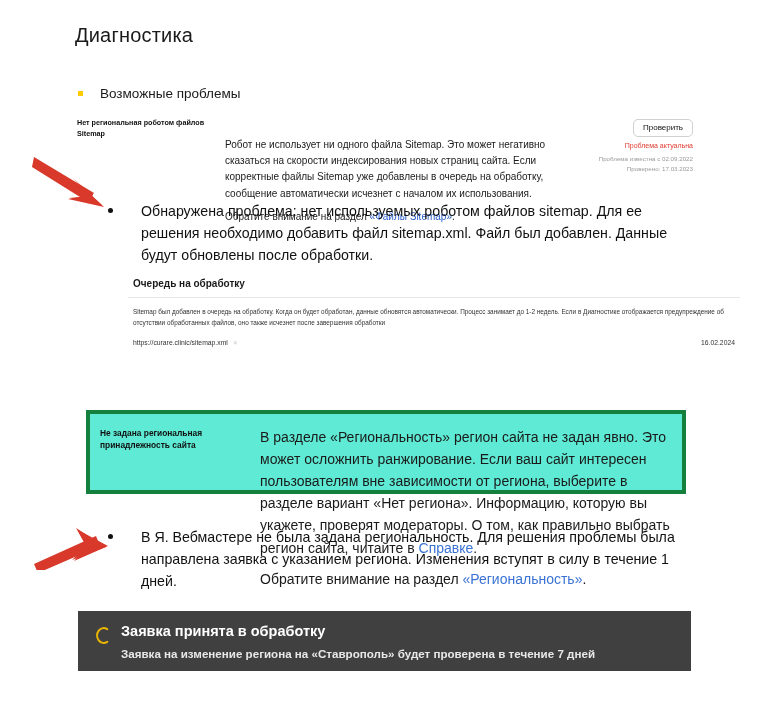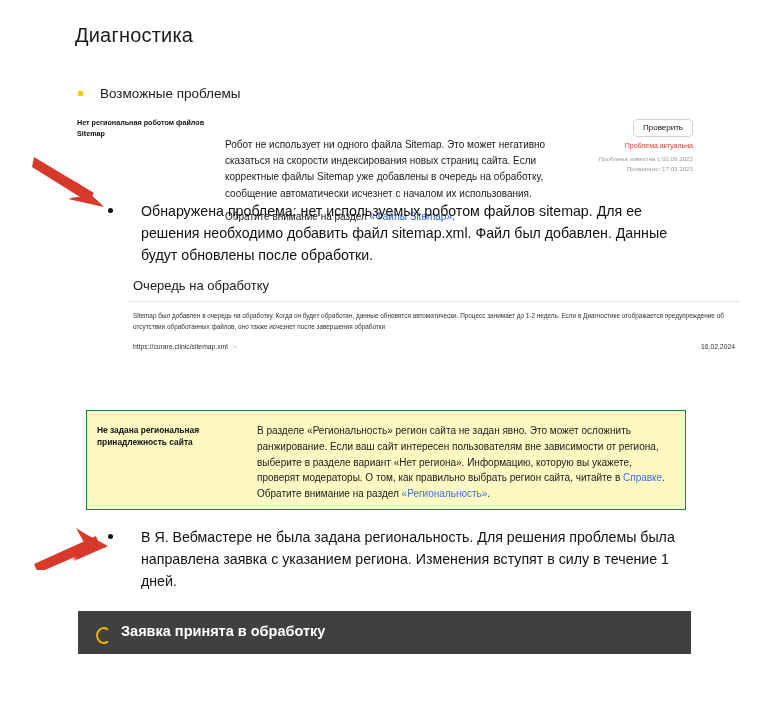--- a/index.html
+++ b/index.html
@@ -144,23 +144,24 @@
 
   
   .shot-queue {
     position: absolute;
     left: 128px;
     top: 278px;
     width: 612px;
     background: #fff;
   }
   .shot-queue .q-title {
-    font-size: 13px;
+    font-size: 10px;
     color: #1a1a1a;
     padding: 0 0 8px 5px;
+    font-weight: bold;
   }
   .shot-queue .q-divider {
     height: 1px;
     background: #e8e8e8;
     width: 100%;
   }
   .shot-queue .q-body {
     font-size: 6.4px;
     line-height: 1.72;
     color: #333;
@@ -187,58 +188,59 @@
     color: #333;
     font-size: 6.8px;
   }
 
   
   .shot-region {
     position: absolute;
     left: 86px;
     top: 410px;
     width: 600px;
-    height: 100px;
-    border: 1px solid #15803d;
-    background: #fef9c3;
+    height: 84px;
+    border: 4px solid #15803d;
+    background: #5eead4;
     box-sizing: border-box;
   }
   .shot-region .r-left {
     position: absolute;
     left: 10px;
     top: 13px;
     width: 140px;
     font-size: 8.4px;
     font-weight: bold;
     line-height: 1.45;
     color: #111;
   }
   .shot-region .r-right {
     position: absolute;
     left: 170px;
     top: 12px;
     width: 410px;
-    font-size: 10px;
+    font-size: 14px;
     line-height: 1.58;
     color: #1a1a1a;
   }
   .shot-region .r-right .para2 {
+    margin-top: 9px;
   }
   .shot-region a.link {
     color: #3b73d4;
     text-decoration: none;
   }
 
   
   .toast {
     position: absolute;
     left: 78px;
     top: 611px;
     width: 613px;
-    height: 43px;
+    height: 60px;
     background: #404040;
     box-sizing: border-box;
     padding: 12px 16px 0 18px;
     display: flex;
     align-items: flex-start;
     gap: 11px;
   }
   .toast-icon {
     flex: 0 0 auto;
     margin-top: 4px;
@@ -343,14 +345,15 @@
 </div>
 
 <div class="toast">
   <span class="toast-icon">
     <svg width="14" height="17" viewBox="0 0 14 17">
       <path d="M11.2 2.2 A6.6 7.4 0 1 0 11.2 14.8" fill="none" stroke="#e8b400" stroke-width="2.1" stroke-linecap="round"></path>
     </svg>
   </span>
   <span>
     <div class="toast-title">Заявка принята в обработку</div>
+    <div class="toast-sub">Заявка на изменение региона на «Ставрополь» будет проверена в течение 7 дней</div>
   </span>
 </div>
 
 </body></html>

